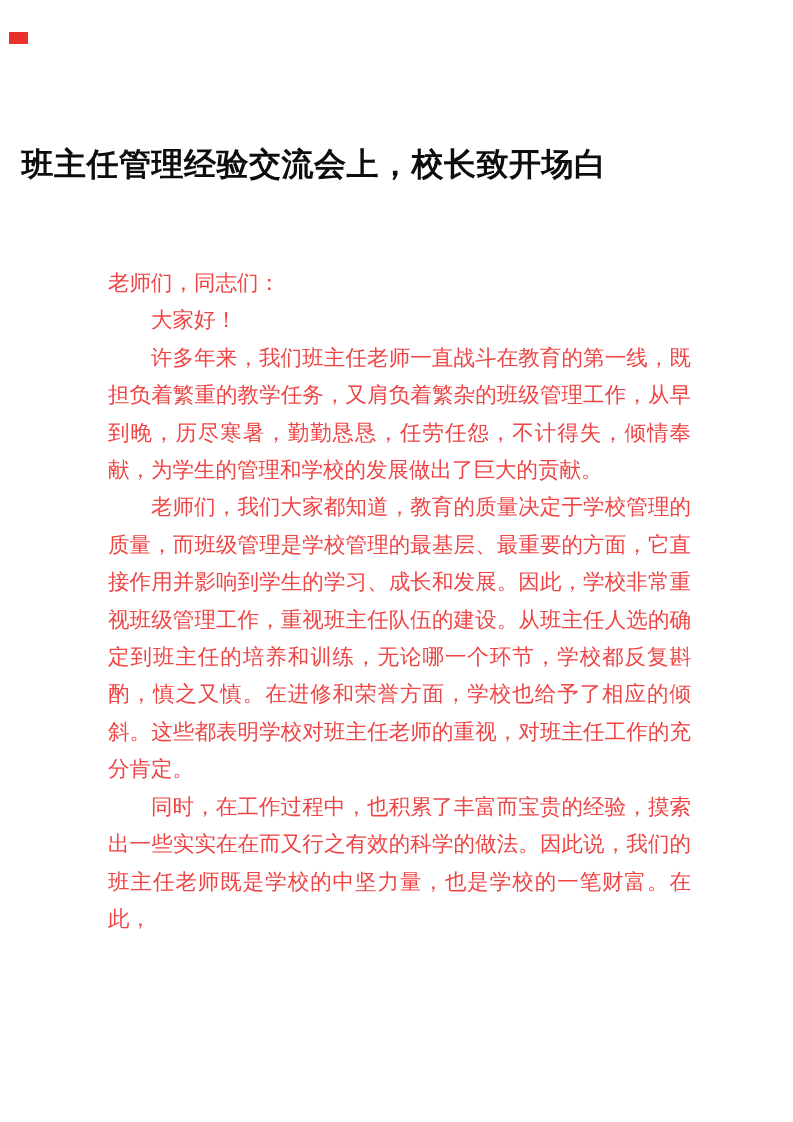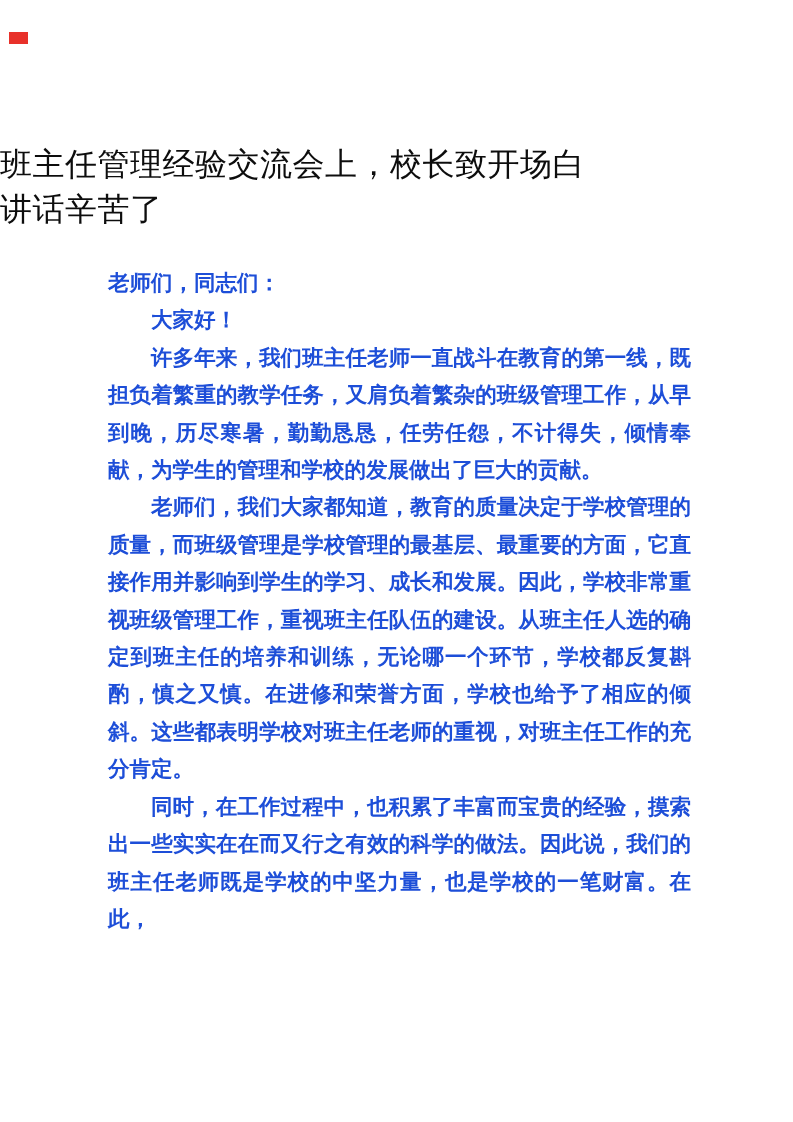--- a/index.html
+++ b/index.html
@@ -21,57 +21,56 @@
     top: 32px;
     width: 19px;
     height: 12px;
     background: #e8312a; 
   }
   .doc-title {
     position: absolute;
     left: 0;
     top: 142px;
     width: 628px;
+    text-align: center;
     font-family: "Liberation Sans", "DejaVu Sans", sans-serif;
-    font-weight: normal;
+    font-weight: bold;
     font-size: 32px;
     line-height: 45px;
     color: #0d0d0d;
     letter-spacing: 0.5px;
   }
   .doc-body {
     position: absolute;
     left: 108px;
     top: 265px;
     width: 583px;
     font-size: 21.5px;
     line-height: 37.4px;
-    color: #1d4ed8;
+    color: #ef4444;
     text-align: justify;
-    font-weight: bold;
   }
   .doc-body p {
     margin: 0;
     padding: 0;
     text-indent: 2em;
   }
   .doc-body p.no-indent {
     text-indent: 0;
   }
 </style>
 </head>
 <body>
 
 <div class="page">
 
   <div class="red-marker" data-bind-style="background:page.marker_color" style="background: rgb(232, 49, 42);"></div>
 
   <div class="doc-title">
     <div data-bind="document.title_lines.0">班主任管理经验交流会上，校长致开场白</div>
-    <div data-bind="document.title_lines.1">讲话辛苦了</div>
   </div>
 
   <div class="doc-body">
     <p class="no-indent" data-bind="document.paragraphs.0">老师们，同志们：</p>
     <p data-bind="document.paragraphs.1">大家好！</p>
     <p data-bind="document.paragraphs.4">许多年来，我们班主任老师一直战斗在教育的第一线，既担负着繁重的教学任务，又肩负着繁杂的班级管理工作，从早到晚，历尽寒暑，勤勤恳恳，任劳任怨，不计得失，倾情奉献，为学生的管理和学校的发展做出了巨大的贡献。</p>
     <p data-bind="document.paragraphs.3">老师们，我们大家都知道，教育的质量决定于学校管理的质量，而班级管理是学校管理的最基层、最重要的方面，它直接作用并影响到学生的学习、成长和发展。因此，学校非常重视班级管理工作，重视班主任队伍的建设。从班主任人选的确定到班主任的培养和训练，无论哪一个环节，学校都反复斟酌，慎之又慎。在进修和荣誉方面，学校也给予了相应的倾斜。这些都表明学校对班主任老师的重视，对班主任工作的充分肯定。</p>
     <p data-bind="document.paragraphs.5">同时，在工作过程中，也积累了丰富而宝贵的经验，摸索出一些实实在在而又行之有效的科学的做法。因此说，我们的班主任老师既是学校的中坚力量，也是学校的一笔财富。在此，</p>
   </div>
 

